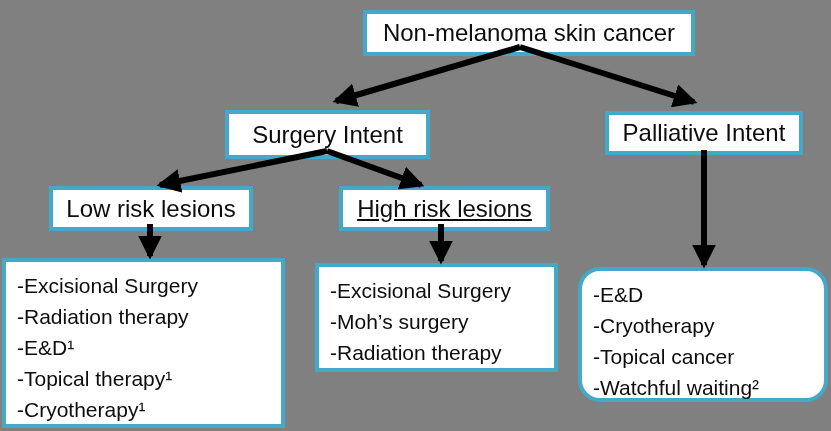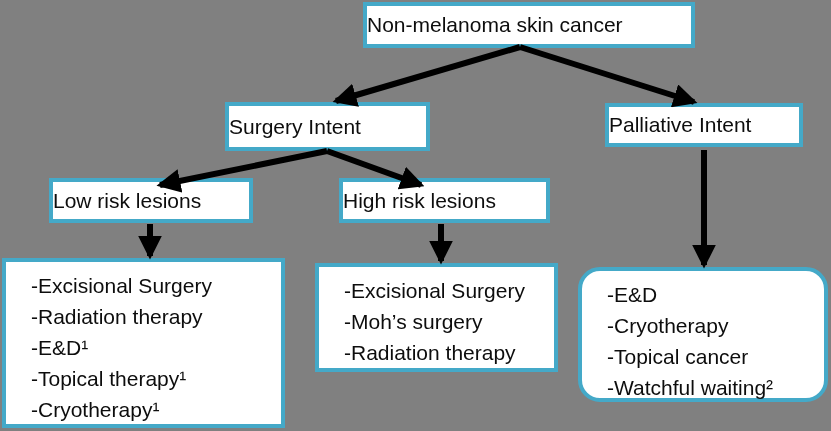--- a/index.html
+++ b/index.html
@@ -12,28 +12,29 @@
     overflow:hidden;
   }
   .node{
     position:absolute;
     background:#ffffff;
     border:4px solid #44a9c8;
     box-sizing:border-box;
     z-index:1;
   }
   .label-node{
-    display:flex;align-items:center;justify-content:flex-start;
-    font-size:21px;
+    display:flex;align-items:center;justify-content:center;
+    font-size:24px;
     white-space:nowrap;
+    margin-top:8px;
   }
   .list-node{
     font-size:21px;
     line-height:31px;
-    padding:8px 6px 6px 25px;
+    padding:8px 6px 6px 11px;
   }
   .list-node .line{white-space:nowrap;}
   #arrows{
     position:absolute;left:0;top:0;width:831px;height:431px;
     z-index:2;pointer-events:none;
   }
   #arrows line{stroke:#000000;stroke-width:6;}
   #arrows .head{fill:#000000;}
 </style>
 </head>
@@ -65,21 +66,21 @@
   </div>
 
   <div class="node label-node" style="left:605px;top:103px;width:198px;height:44px;">
     <span>Palliative Intent</span>
   </div>
 
   <div class="node label-node" style="left:49px;top:178px;width:204px;height:45px;">
     <span>Low risk lesions</span>
   </div>
 
-  <div class="node label-node" style="left:339px;top:178px;width:211px;height:45px;">
+  <div class="node label-node" style="left:339px;top:178px;width:211px;height:45px;text-decoration:underline;">
     <span>High risk lesions</span>
   </div>
 
   <div class="node list-node" style="left:2px;top:258px;width:283px;height:170px;">
     <div class="line">-Excisional Surgery</div>
     <div class="line">-Radiation therapy</div>
     <div class="line">-E&amp;D¹</div>
     <div class="line">-Topical therapy¹</div>
     <div class="line">-Cryotherapy¹</div>
   </div>

